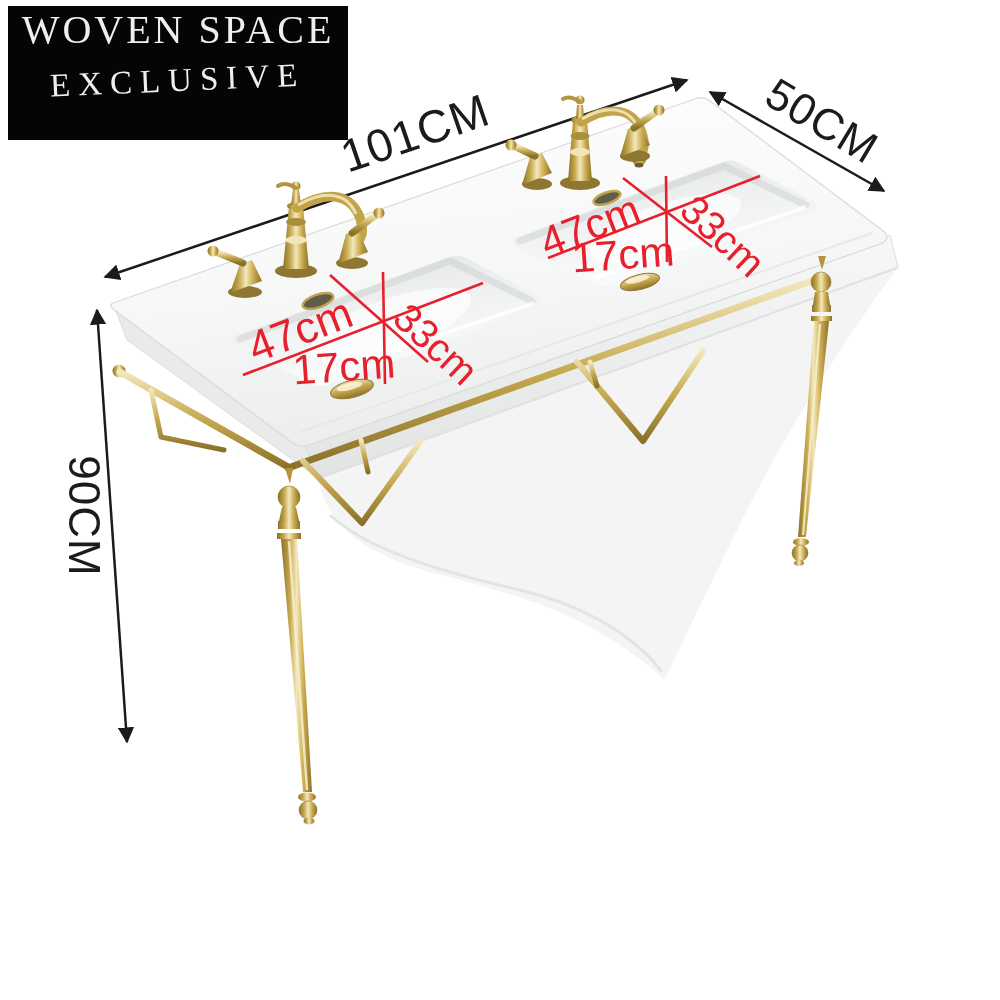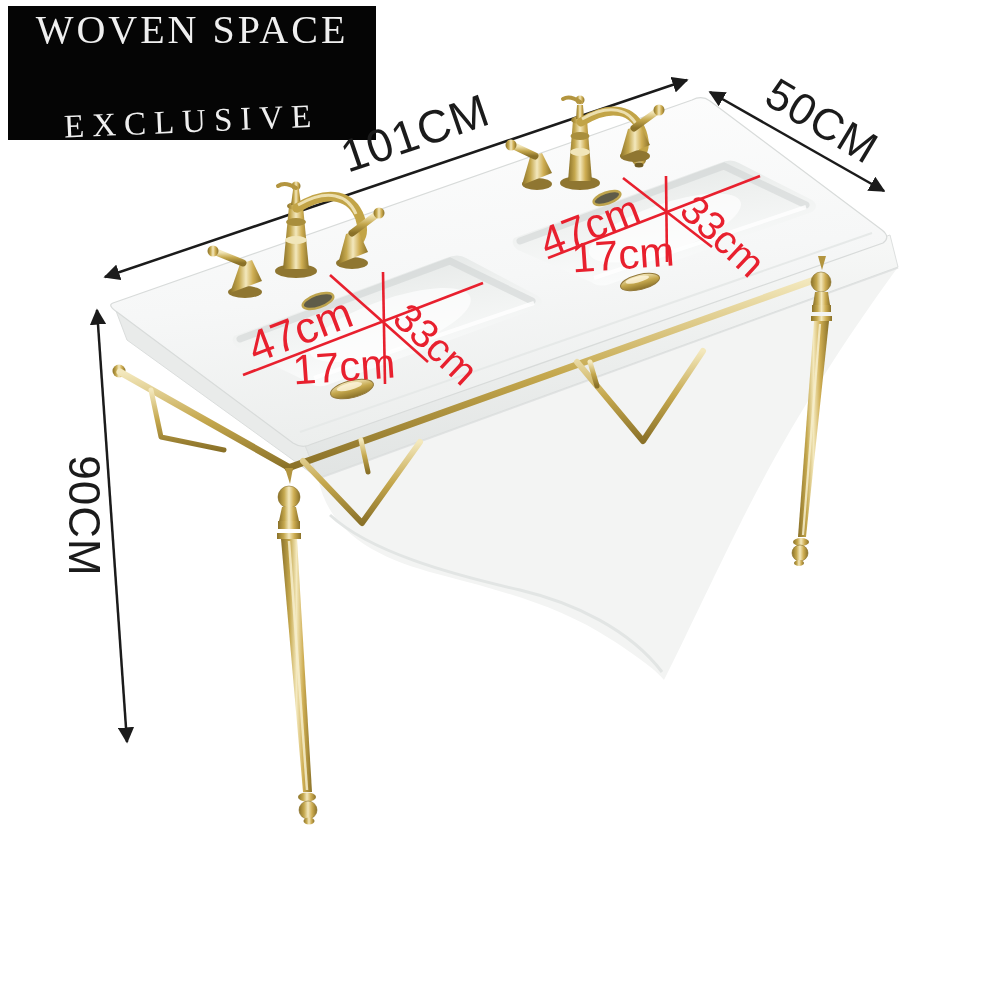--- a/index.html
+++ b/index.html
@@ -1,23 +1,23 @@
 <!DOCTYPE html>
 <html style="--banner-bg: #050505; --banner-text: #efefef; --dimension: #1b1b1b; --annotation-red: #e8202e; --gold: #c7a94f; --gold-dark: #8a7128; --gold-light: #f3e8bd; --ceramic: #f7f8f7; --ceramic-shadow: #e9ebea;"><head>
 <meta charset="utf-8">
 <style>
   html,body{margin:0;padding:0;background:#fff;}
   .stage{position:relative;width:1000px;height:1000px;background:#fff;overflow:hidden;
          font-family:"Liberation Sans",sans-serif;}
   .stage svg{position:absolute;left:0;top:0;}
 
   
-  .banner{position:absolute;left:8px;top:6px;width:368px;height:134px;
+  .banner{position:absolute;left:8px;top:6px;width:340px;height:134px;
           background:var(--banner-bg,#050505);display:flex;flex-direction:column;
-          align-items:center;justify-content:space-between;}
+          align-items:center;justify-content:flex-start;}
   .banner-line1{font-family:"Liberation Serif",serif;color:var(--banner-text,#efefef);
           font-size:40px;letter-spacing:3px;white-space:nowrap;}
   .banner-line2{font-family:"Liberation Serif",serif;color:var(--banner-text,#efefef);
           font-size:33px;letter-spacing:8px;white-space:nowrap;margin-top:9px;
           transform:rotate(-2.5deg);}
 
   
   .lbl{position:absolute;white-space:nowrap;transform:translate(-50%,-50%);line-height:1;}
   .dim-label{color:var(--dimension,#1b1b1b);}
   .red-label{color:var(--annotation-red,#e8202e);}

